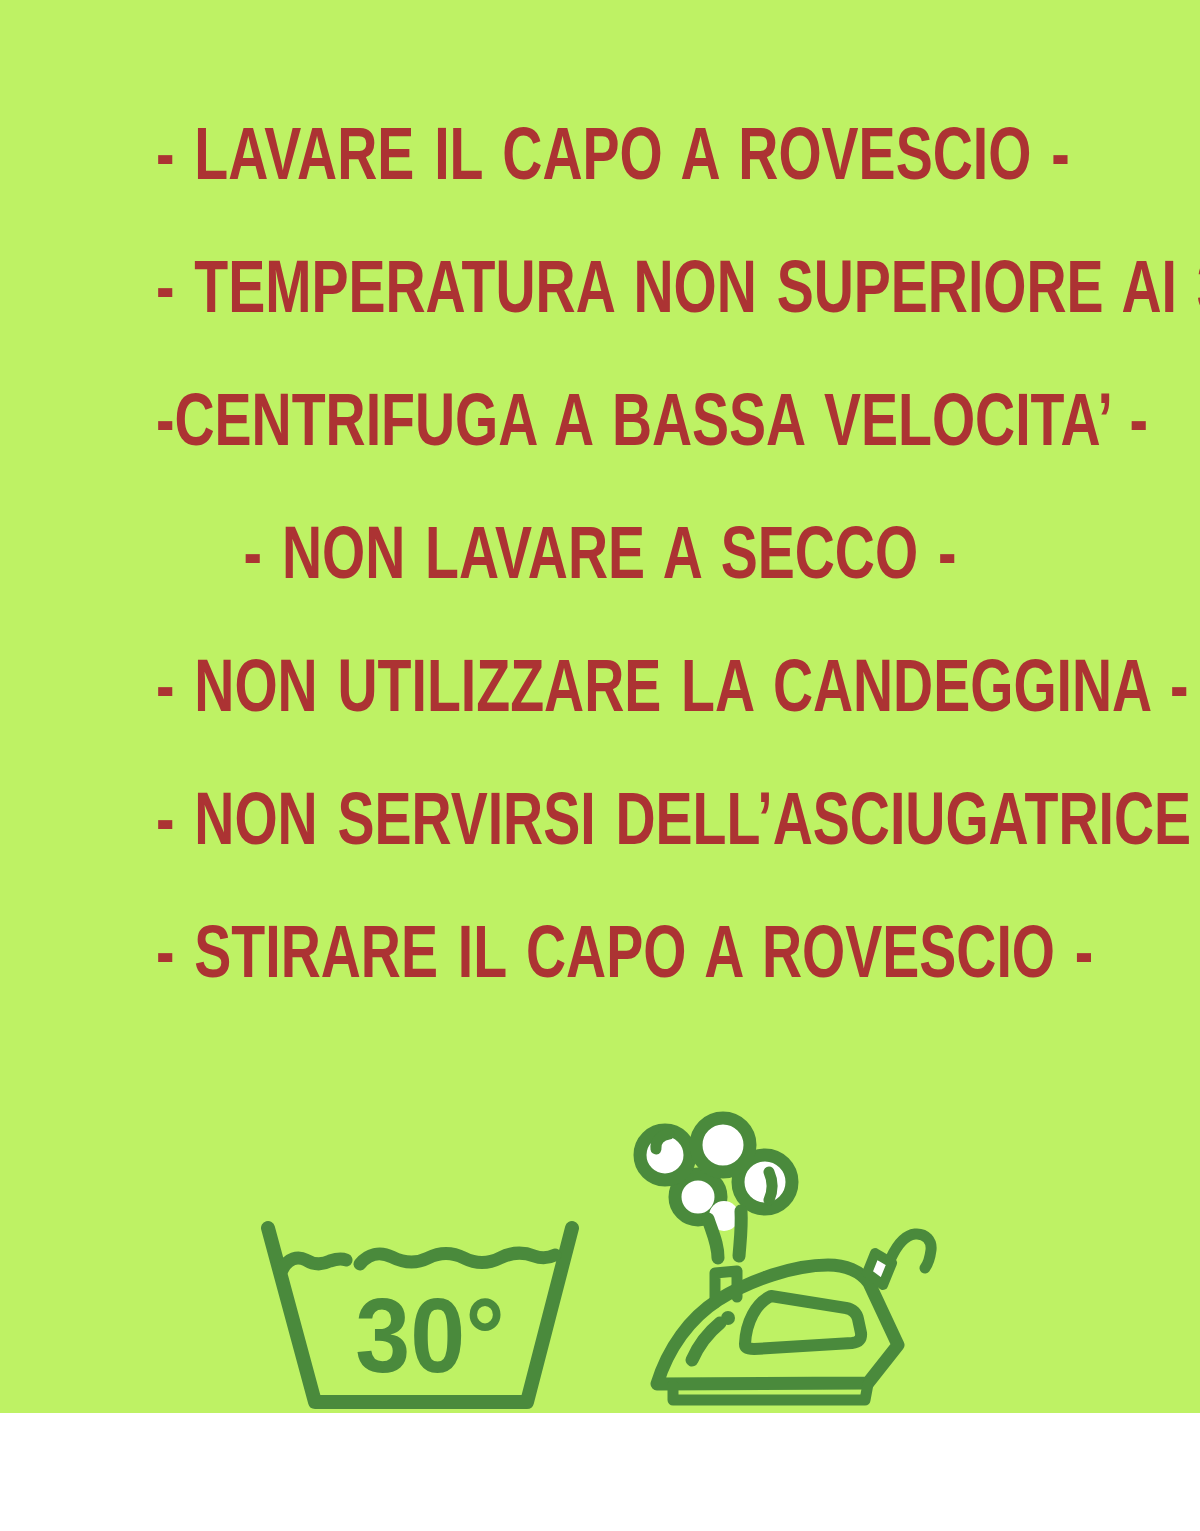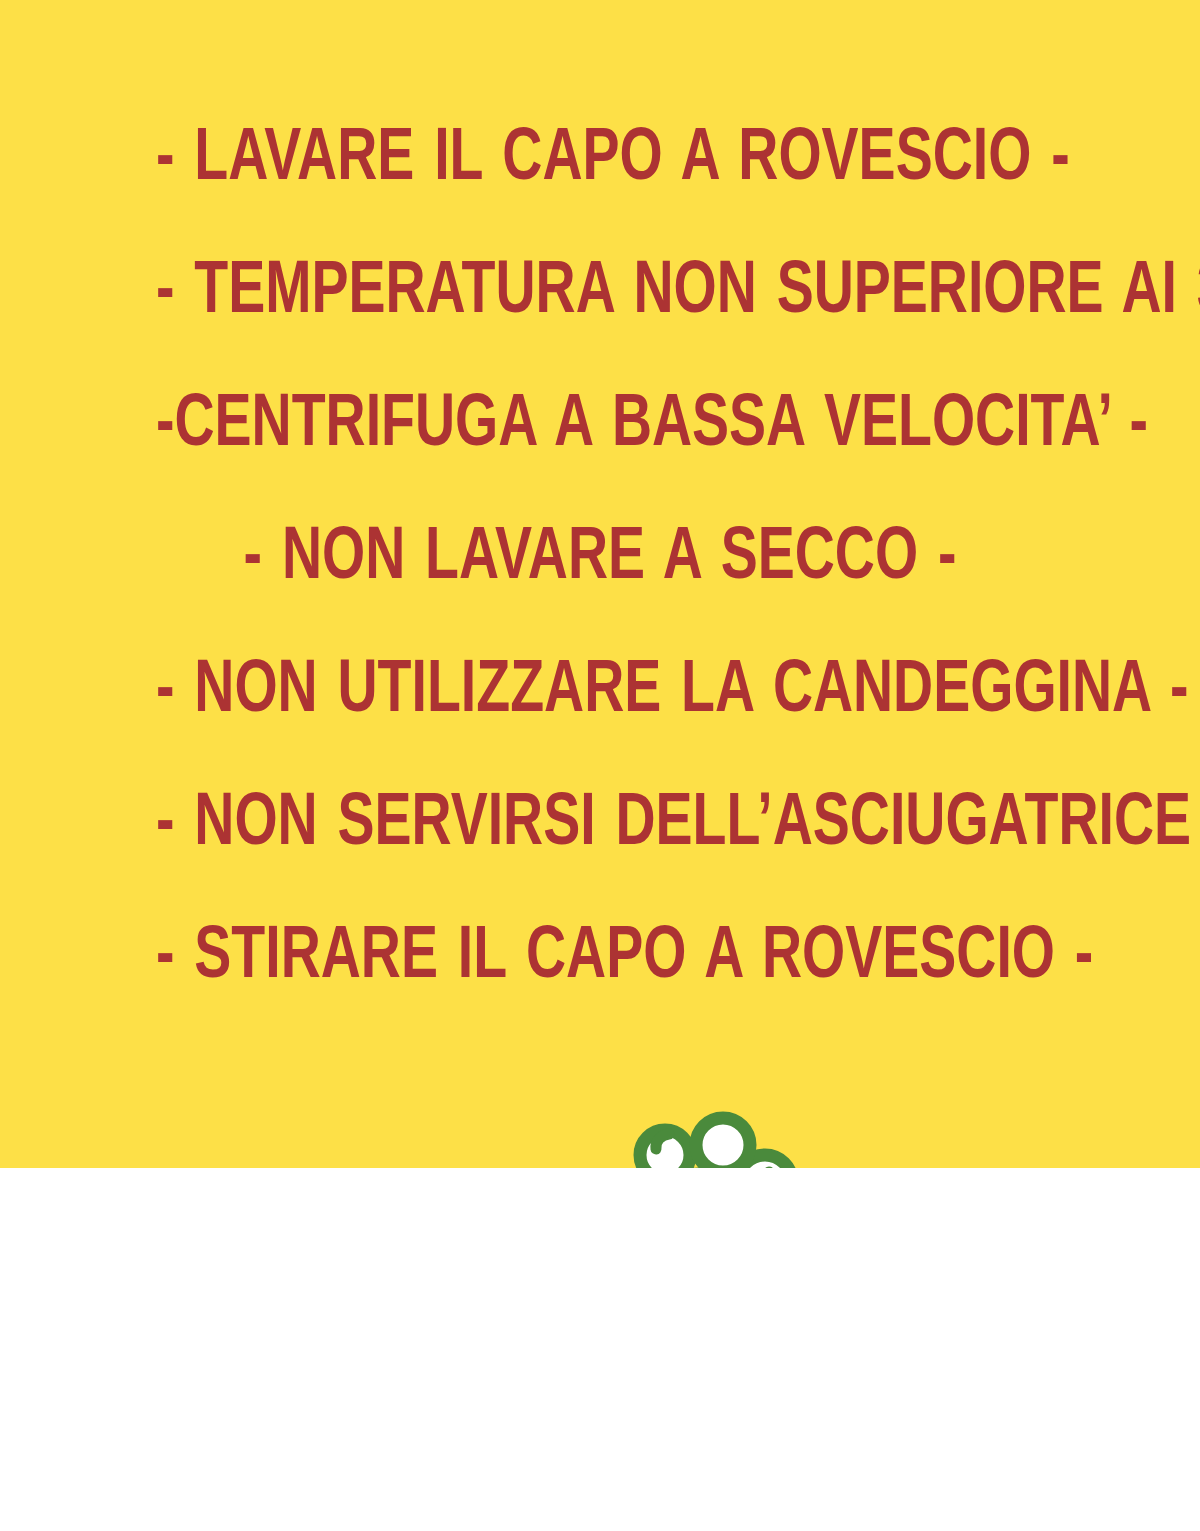--- a/index.html
+++ b/index.html
@@ -3,22 +3,22 @@
 <meta charset="utf-8">
 <style>
   :root{
     --red:#AC3333;
     --green:#4A8A3C;
   }
   html,body{margin:0;padding:0;background:#ffffff;}
   .canvas{
     position:relative;
     width:1200px;
-    height:1168px;
-    background:#fde047;
+    height:1413px;
+    background:#bef264;
     overflow:hidden;
     font-family:"Liberation Sans",sans-serif;
   }
   .line{
     position:absolute;
     left:0;
     width:1200px;
     text-align:center;
     font-weight:700;
     font-size:75px;

